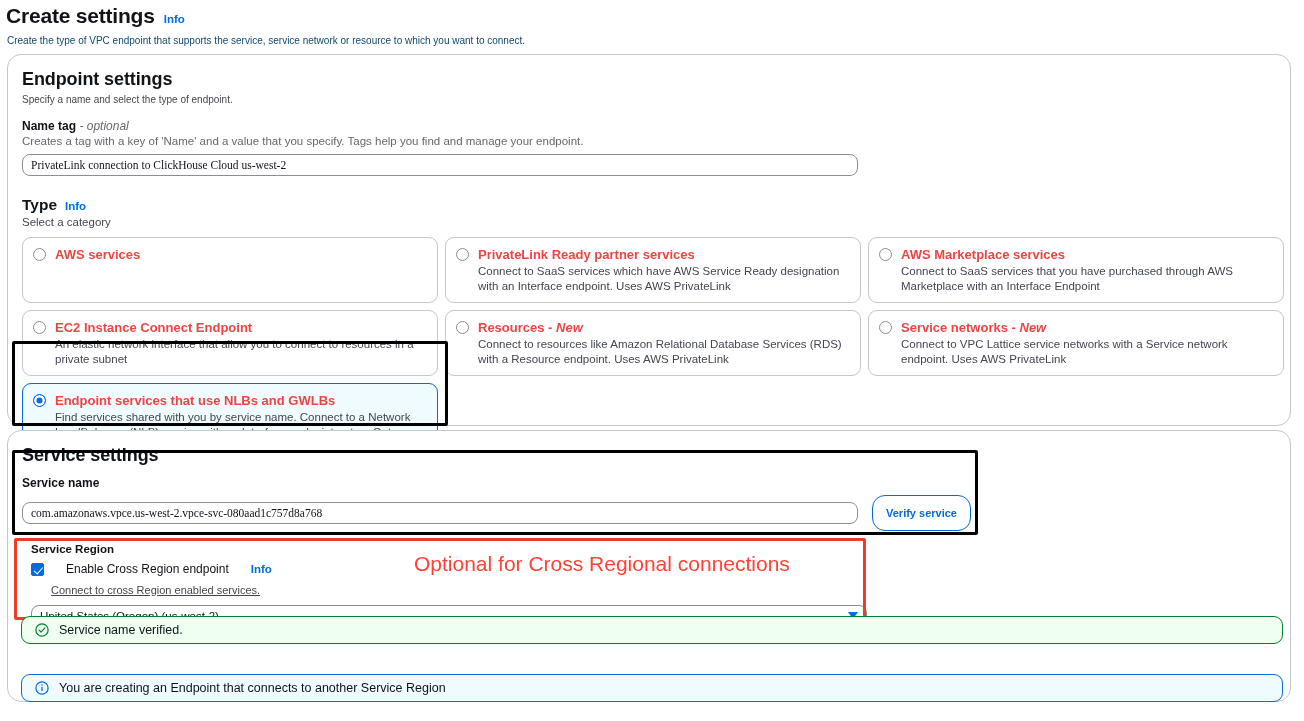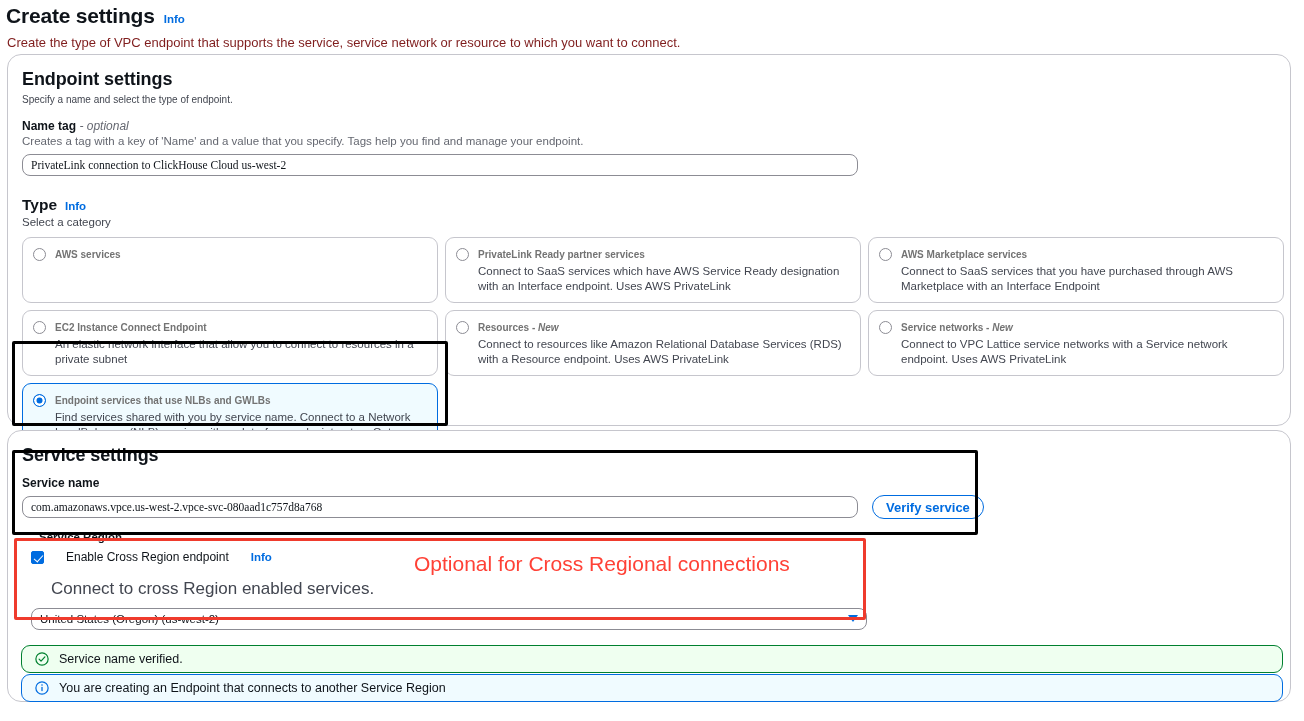--- a/index.html
+++ b/index.html
@@ -17,21 +17,21 @@
   .page-title-row { display: flex; align-items: baseline; gap: 9px; }
   .page-title {
     font-size: 21px; font-weight: bold; letter-spacing: -0.2px;
     color: #0f141a; margin: 0;
   }
   .info-link {
     font-size: 11.5px; font-weight: bold; color: #006ce0;
     text-decoration: none; cursor: pointer;
   }
   .page-sub {
-    font-size: 13px; color: #7f1d1d; margin-top: 7px; padding-left: 1px;
+    font-size: 10px; color: #0c4a6e; margin-top: 7px; padding-left: 1px;
   }
 
   
   .card {
     position: absolute;
     left: 7px; width: 1284px;
     background: #ffffff;
     border: 1px solid #c6c6cd;
     border-radius: 14px;
   }
@@ -90,72 +90,72 @@
     width: 13px; height: 13px; border-radius: 50%;
     border: 1.5px solid #8c8c94; background: #fff;
     margin-top: 1px;
   }
   .tile.selected .radio {
     border-color: #006ce0; background: #006ce0;
     box-shadow: inset 0 0 0 2.5px #ffffff;
   }
   .tile-body { flex: 1 1 auto; min-width: 0; }
   .tile-title {
-    font-size: 10px; font-weight: bold; color: #737373; line-height: 15px;
+    font-size: 13px; font-weight: bold; color: #ef4444; line-height: 15px;
   }
   .tile-title .new { font-style: italic; font-weight: bold; }
   .tile-desc {
     font-size: 11.5px; color: #424650; line-height: 14.5px; margin-top: 2px;
   }
 
   
   #annot-box-selected-type {
     position: absolute; left: 12px; top: 341px;
     width: 436px; height: 85px;
     border: 3px solid #000; border-radius: 2px;
     pointer-events: none;
   }
 
   
   .svc-row { display: flex; align-items: center; gap: 14px; }
   .btn-outline {
-    height: 24px; padding: 0 13px;
+    height: 36px; padding: 0 13px;
     border: 1.5px solid #006ce0; border-radius: 13px;
     background: #fff; color: #006ce0;
-    font-size: 13px; font-weight: bold; cursor: pointer;
+    font-size: 11px; font-weight: bold; cursor: pointer;
     font-family: "Liberation Sans", sans-serif;
     white-space: nowrap;
   }
 
   
   #annot-box-service-settings {
     position: absolute; left: 12px; top: 450px;
     width: 966px; height: 85px;
     border: 3px solid #000; border-radius: 2px;
     pointer-events: none;
   }
 
   
   .region-block { position: relative; margin-top: 7px; padding: 5px 0 0 9px; }
-  .region-label { font-size: 11.5px; font-weight: bold; color: #0f141a; margin-left: 8px; }
+  .region-label { font-size: 11.5px; font-weight: bold; color: #0f141a; }
   .check-row { display: flex; align-items: center; gap: 22px; margin-top: 7px; }
   .checkbox {
     width: 13px; height: 13px; border-radius: 2px;
     background: #006ce0; border: 1px solid #006ce0;
     position: relative; flex: 0 0 auto;
   }
   .checkbox::after {
     content: ""; position: absolute;
     left: 4px; top: 1px; width: 4px; height: 8px;
     border: solid #fff; border-width: 0 1.8px 1.8px 0;
     transform: rotate(42deg);
   }
   .check-label { font-size: 12px; color: #0f141a; }
   .check-desc {
-    font-size: 17px; color: #424650; margin: 15px 0 0 20px;
+    font-size: 11px; color: #424650; margin: 8px 0 0 20px; text-decoration: underline;
   }
 
   .select-wrap {
     position: relative; width: 836px; height: 22px; margin-top: 9px;
   }
   .select-box {
     width: 836px; height: 22px;
     border: 1px solid #8c8c94; border-radius: 8px;
     background: #fff; font-size: 11.5px; color: #0f141a;
     padding: 0 24px 0 8px; line-height: 20px;
@@ -184,21 +184,21 @@
 
   
   .alert {
     position: absolute; left: 21px; width: 1262px; height: 28px;
     border-radius: 9px;
     display: flex; align-items: center; gap: 10px;
     padding: 0 13px;
     font-size: 12.5px;
   }
   #alert-service-verified {
-    top: 645px; background: #effff0; border: 1px solid #00802f; color: #0f141a;
+    top: 616px; background: #effff0; border: 1px solid #00802f; color: #0f141a;
   }
   #alert-cross-region-info {
     top: 674px; background: #f0fbff; border: 1px solid #006ce0; color: #0f141a;
   }
   .alert-icon { flex: 0 0 auto; width: 14px; height: 14px; }
 </style>
 </head>
 <body>
 
 <div class="page-head">

